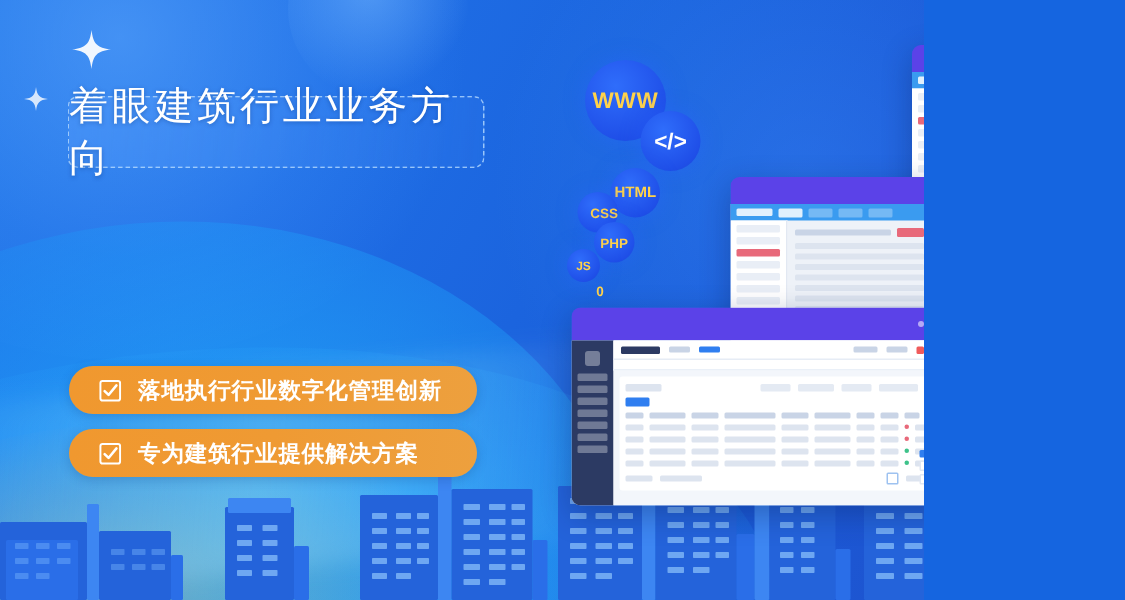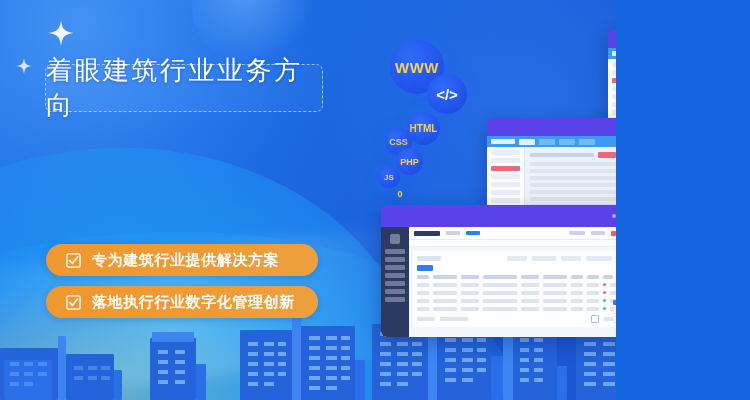--- a/index.html
+++ b/index.html
@@ -608,21 +608,21 @@
 
   <div class="bub" style="left:390px;top:40px;width:54px;height:54px;font-size:15px;letter-spacing:.5px;">
     <span>WWW</span>
   </div>
   <div class="bub" style="left:427px;top:74px;width:40px;height:40px;font-size:15px;color:#ffffff;">
     <span>&lt;/&gt;</span>
   </div>
   <div class="bub" style="left:407px;top:112px;width:33px;height:33px;font-size:10px;">
     <span>HTML</span>
   </div>
-  <div class="bub" style="left:385px;top:128px;width:27px;height:27px;font-size:9px;">
+  <div class="bub" style="left:385px;top:128px;width:27px;height:27px;font-size:9px;justify-content:flex-end;">
     <span>CSS</span>
   </div>
   <div class="bub" style="left:396px;top:148px;width:27px;height:27px;font-size:9px;">
     <span>PHP</span>
   </div>
   <div class="bub" style="left:378px;top:166px;width:22px;height:22px;font-size:8px;">
     <span>JS</span>
   </div>
   <div class="bub plain" style="left:392px;top:186px;width:16px;height:16px;font-size:9px;">
     <span>0</span>
@@ -636,26 +636,26 @@
   </div>
 
   <div class="pills">
     <div class="pill">
       <span class="chk">
         <svg width="15" height="15" viewBox="0 0 16 16">
             <rect x="1" y="1" width="14" height="14" rx="1.5" fill="none" stroke="#ffffff" stroke-width="1.4"></rect>
             <path d="M4 8.2 L6.8 11 L12.4 4.2" fill="none" stroke="#ffffff" stroke-width="1.8" stroke-linecap="round" stroke-linejoin="round"></path>
           </svg>
       </span>
-      <span class="ptx">专为建筑行业提供解决方案</span>
+      <span class="ptx">落地执行行业数字化管理创新</span>
     </div>
     <div class="pill">
       <span class="chk">
         <svg width="15" height="15" viewBox="0 0 16 16">
             <rect x="1" y="1" width="14" height="14" rx="1.5" fill="none" stroke="#ffffff" stroke-width="1.4"></rect>
             <path d="M4 8.2 L6.8 11 L12.4 4.2" fill="none" stroke="#ffffff" stroke-width="1.8" stroke-linecap="round" stroke-linejoin="round"></path>
           </svg>
       </span>
-      <span class="ptx">落地执行行业数字化管理创新</span>
+      <span class="ptx">专为建筑行业提供解决方案</span>
     </div>
   </div>
 
 </div>
 
 </body></html>

